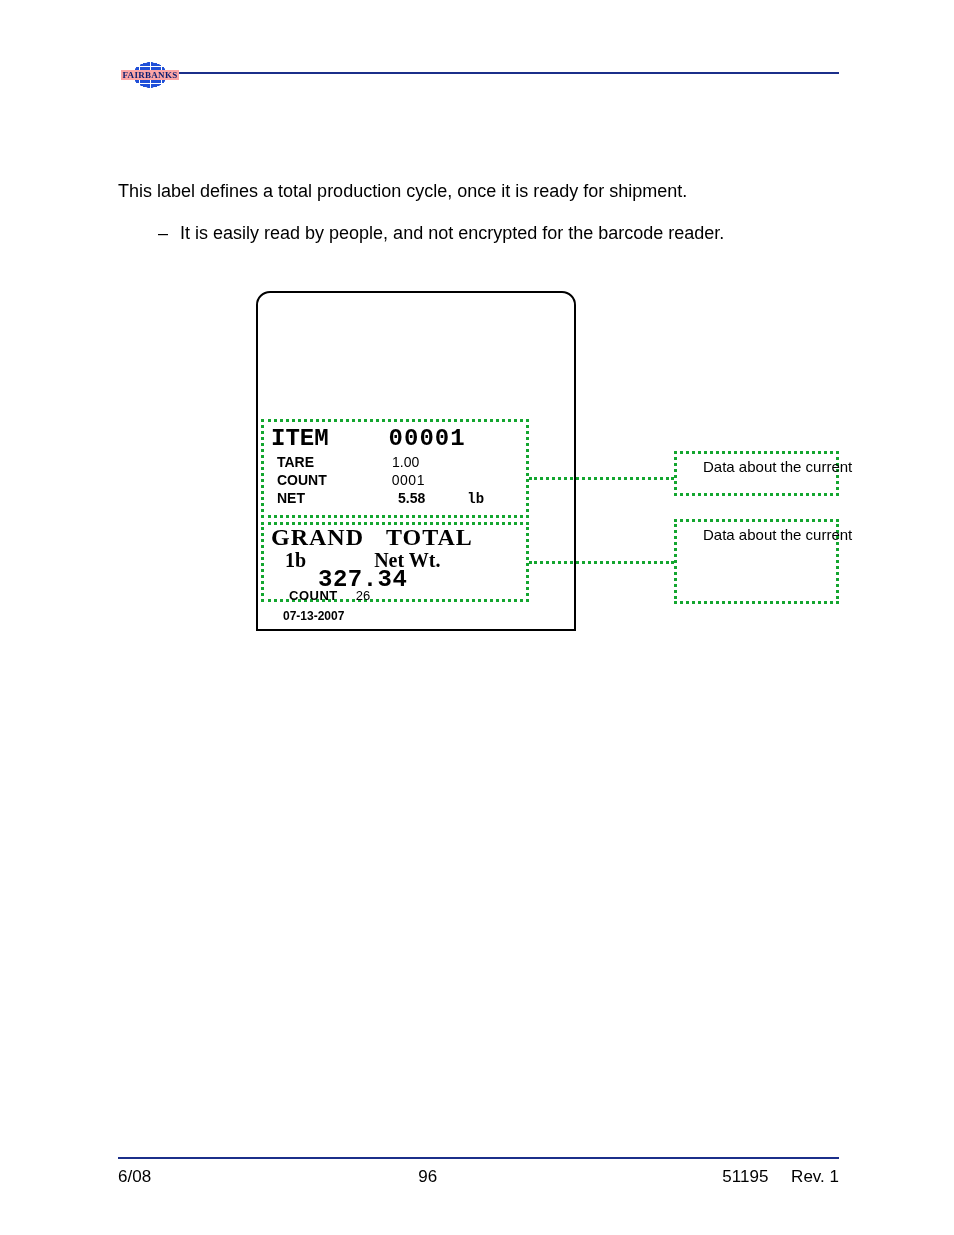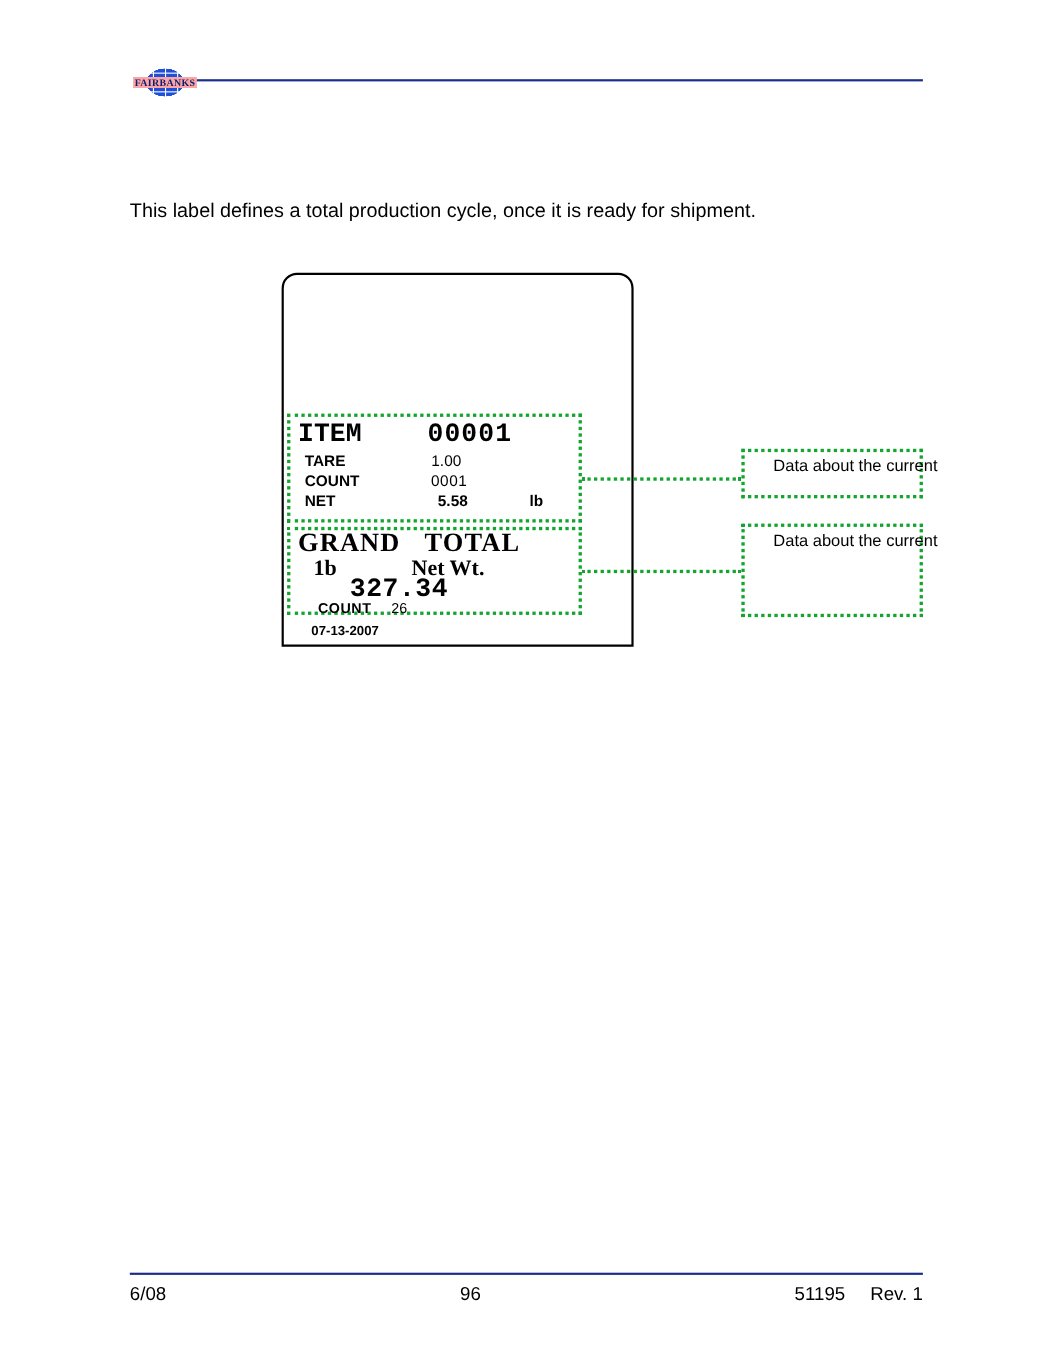--- a/index.html
+++ b/index.html
@@ -179,21 +179,21 @@
   .r-item .val{margin-left:60px; letter-spacing:1px;}
   .r-tare{top:163px; font-size:14px;}
   .r-tare .lbl{margin-left:6px;}
   .r-tare .val{margin-left:78px; font-weight:400;}
   .r-count{top:181px; font-size:14px;}
   .r-count .lbl{margin-left:6px;}
   .r-count .val{margin-left:65px; font-weight:400; letter-spacing:.5px;}
   .r-net{top:199px; font-size:14px;}
   .r-net .lbl{margin-left:6px;}
   .r-net .val{margin-left:93px; font-weight:700;}
-  .r-net .unit{font-weight:700; margin-left:56px;}
+  .r-net .unit{font-weight:700; margin-left:42px;font-family:Liberation Mono, monospace;}
   .r-grand{
     top:233px;
     font-family:"Times New Roman",serif;
     font-size:24px;
     letter-spacing:.5px;
   }
   .r-grand .lbl{letter-spacing:1px;}
   .r-grand .val{margin-left:22px; letter-spacing:1px;}
   .r-lb{
     top:258px;
@@ -245,20 +245,21 @@
       <div class="logo-globe"></div>
       <div class="logo-band">
         <span class="logo-text">FAIRBANKS</span>
       </div>
     </div>
   </div>
 
   <p class="intro">This label defines a total production cycle, once it is ready for shipment.</p>
 
   <ul class="dash">
+    <li>It is easily read by people, and not encrypted for the barcode reader.</li>
   </ul>
 
   <div class="diagram">
     <div class="ticket"></div>
 
     <div class="green-box gb-item"></div>
     <div class="green-box gb-grand"></div>
     <div class="green-box gb-callout1"></div>
     <div class="green-box gb-callout2"></div>
     <div class="green-line gl1"></div>

